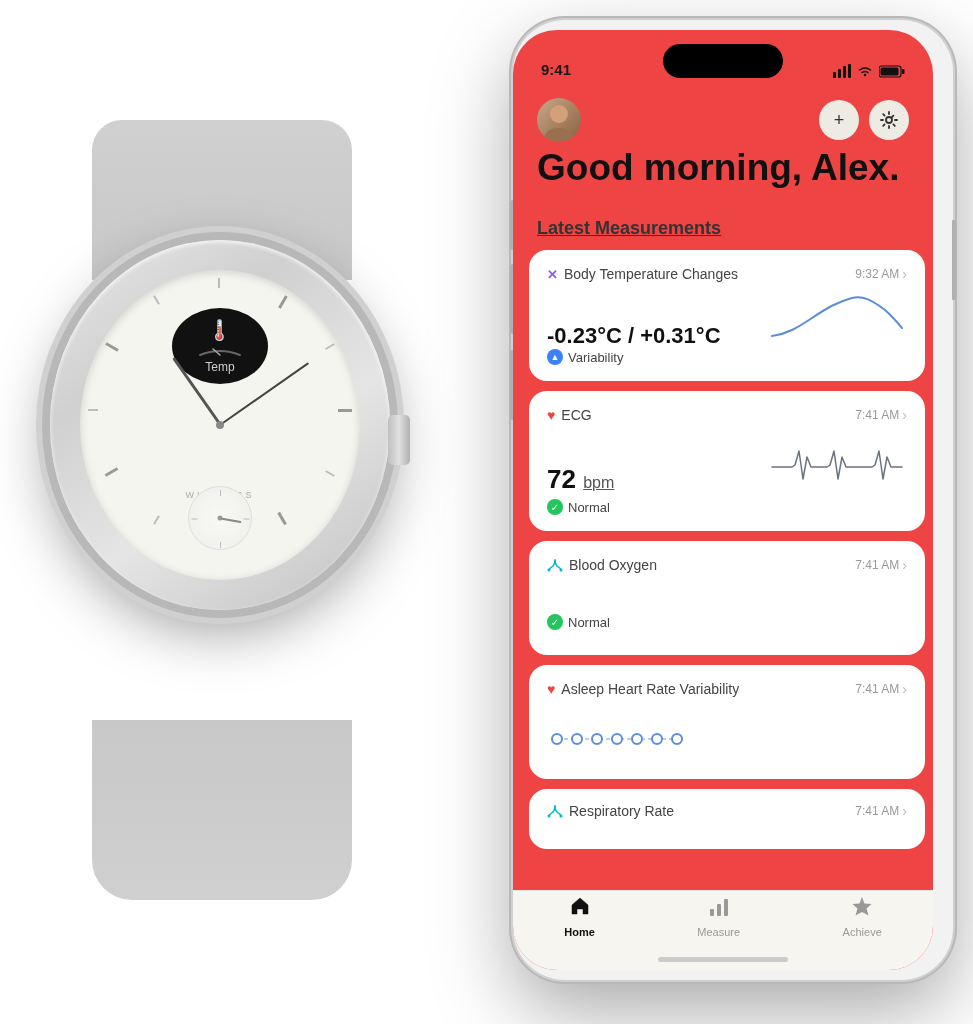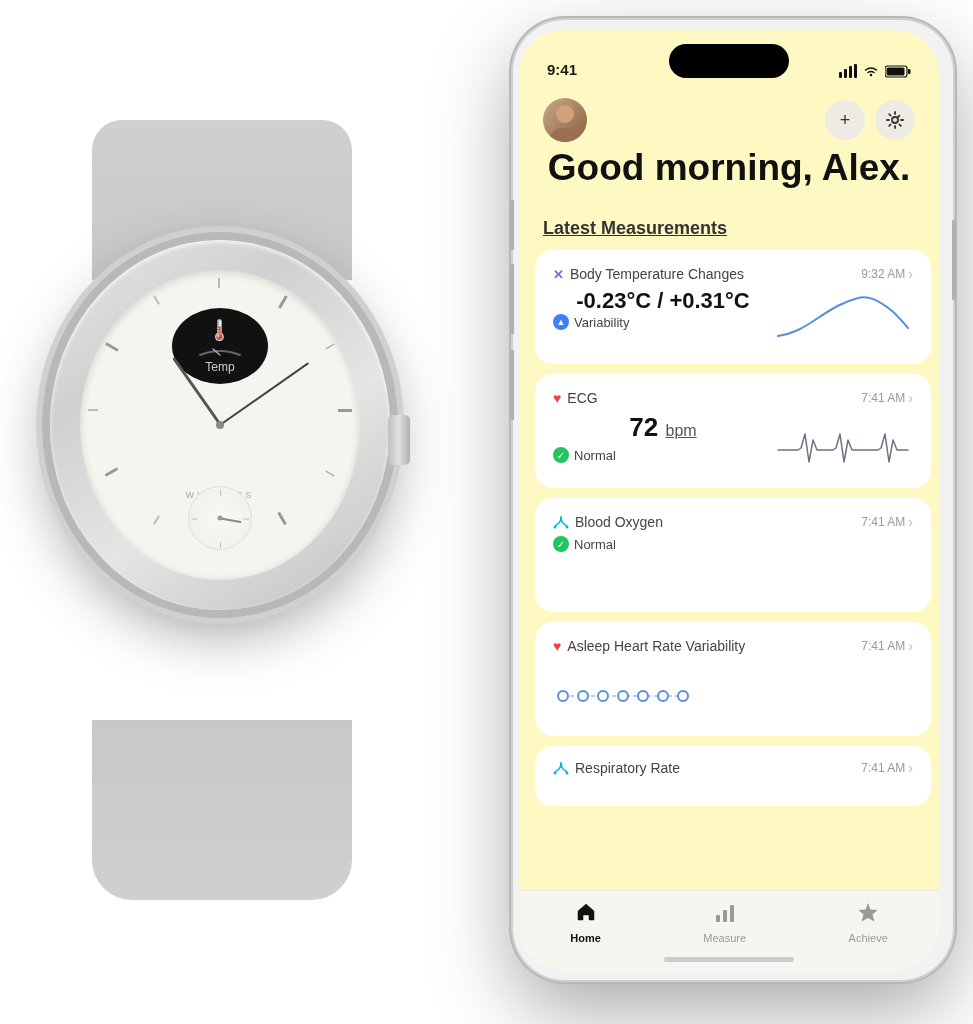--- a/index.html
+++ b/index.html
@@ -112,28 +112,27 @@
       background: #f2f2f2;
       border-radius: 52px;
       box-shadow:
         0 0 0 2px #d0d0d0,
         0 0 0 4px #b8b8b8,
         0 30px 80px rgba(0,0,0,0.35);
     }
 
     .phone-screen {
       position: absolute;
-      left: 6px;
+      left: 0;
       top: 10px;
       width: 420px;
       height: 940px;
-      background: #fef9c3;
+      background: #ef4444;
       border-radius: 44px;
       overflow: hidden;
-      text-align: center;
     }
 
     
     .dynamic-island {
       position: absolute;
       top: 14px;
       left: 50%;
       transform: translateX(-50%);
       width: 120px;
       height: 34px;
@@ -273,21 +272,21 @@
       color: #bbb;
       font-size: 14px;
     }
 
     .card-body {
       display: flex;
       align-items: flex-start;
       justify-content: space-between;
     }
 
-    .card-left { flex: 1; }
+    .card-left { flex: 1; margin-top: 35px; }
 
     .card-value {
       font-size: 26px;
       font-weight: 700;
       color: #111;
       margin-bottom: 4px;
     }
 
     .card-value .unit {
       font-size: 16px;
@@ -343,21 +342,21 @@
       position: absolute;
       bottom: 0;
       left: 0;
       right: 0;
       height: 80px;
       background: #f7f5f0;
       border-top: 1px solid #e8e5de;
       display: flex;
       align-items: flex-start;
       justify-content: space-around;
-      padding-top: 10px;
+      padding-top: 4px;
     }
 
     .nav-item {
       display: flex;
       flex-direction: column;
       align-items: center;
       gap: 3px;
       cursor: pointer;
     }
 

